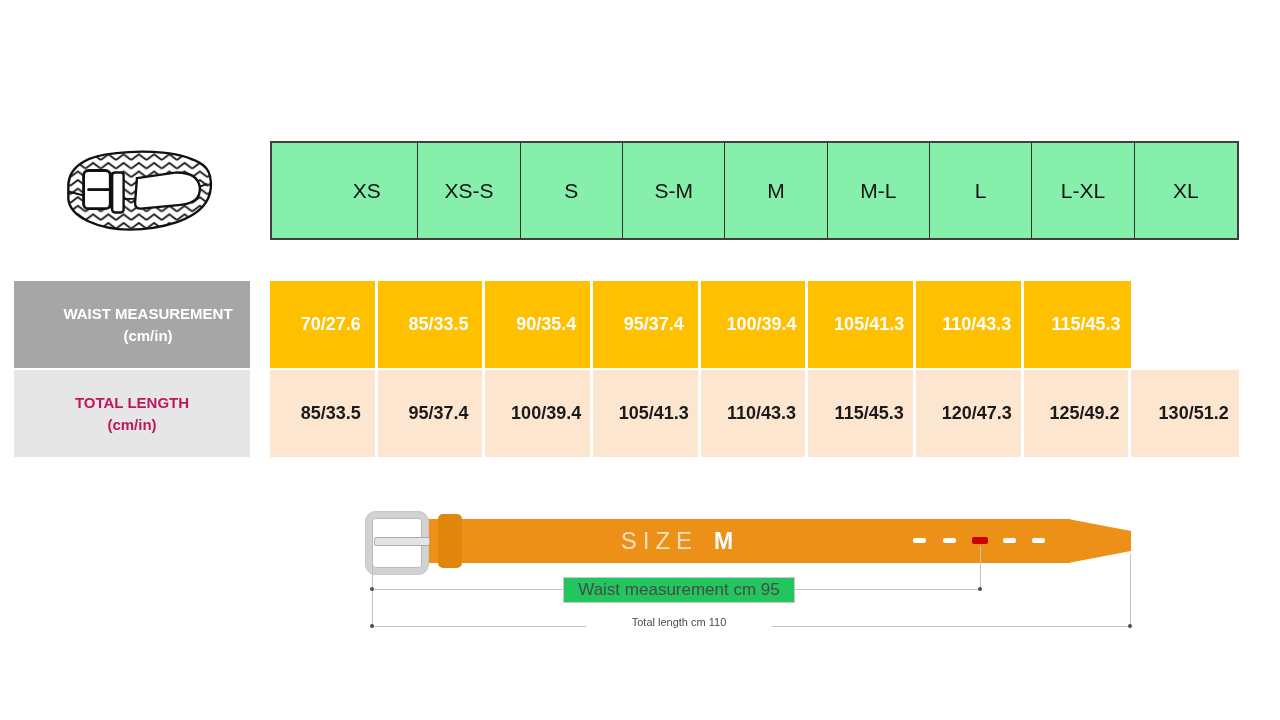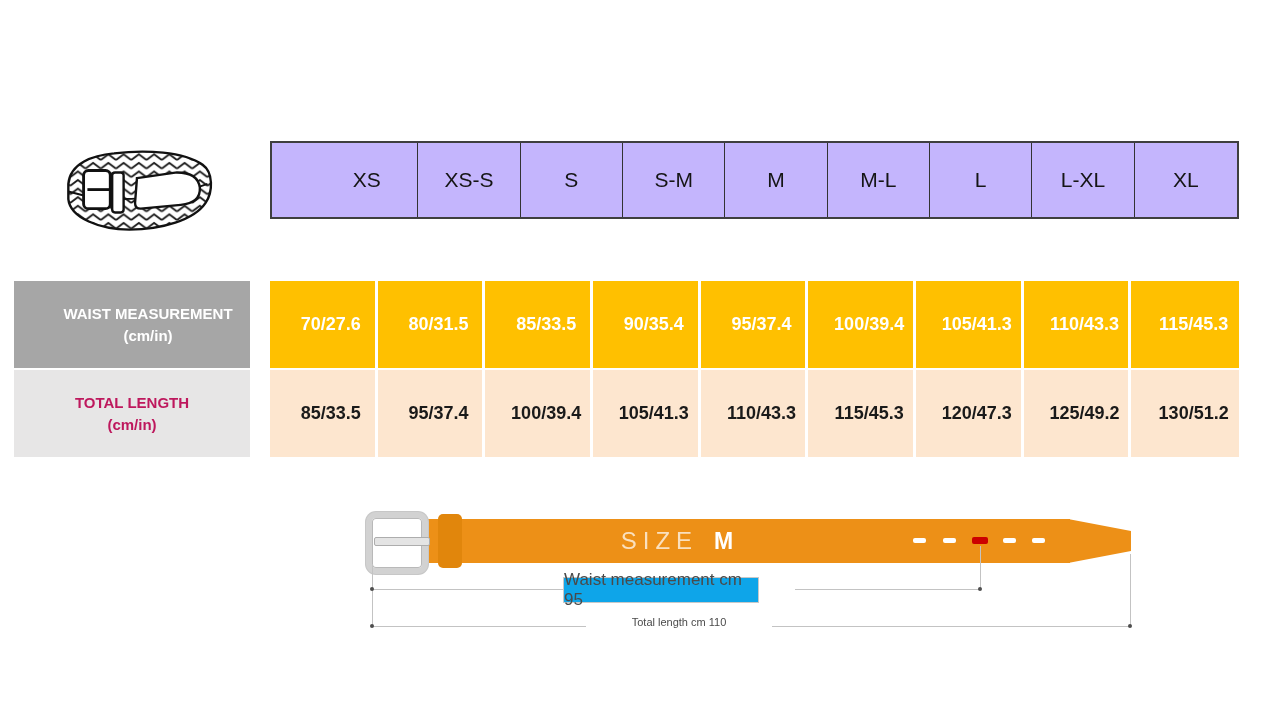--- a/index.html
+++ b/index.html
@@ -6,23 +6,23 @@
   html,body { background:#fff; }
   body { font-family:"Liberation Sans", sans-serif; }
   #stage {
     position:relative; width:1280px; height:720px; background:#fff; overflow:hidden;
   }
   
   .belt-photo { position:absolute; left:55px; top:143px; width:162px; height:97px; }
 
   
   .size-header {
-    position:absolute; left:270px; top:141px; width:969px; height:78px;
+    position:absolute; left:270px; top:141px; width:969px; height:99px;
     display:grid; grid-template-columns:repeat(9,1fr);
-    border:2px solid #3f3f3f; background:#c4b5fd;padding-left:44px;
+    border:2px solid #3f3f3f; background:#86efac;padding-left:44px;
   }
   .size-header .cell {
     display:flex; align-items:center; justify-content:center;
     font-size:21px; color:#151515; border-right:1px solid #333;
   }
   .size-header .cell:last-child { border-right:none; }
 
   
   .row-label {
     position:absolute; left:14px; width:236px; height:87px;
@@ -73,22 +73,22 @@
   .size-word { color:rgba(255,255,255,0.72); font-size:24px; letter-spacing:6px; }
   .size-value { color:#fff; font-weight:bold; font-size:23px; margin-left:16px; }
   .hole { position:absolute; top:538px; width:13px; height:5px; border-radius:2px; background:#fff; }
   .hole.red { top:537px; width:16px; height:7px; background:#CC0000; }
 
   
   .vline { position:absolute; width:1px; background:#C3C3C3; }
   .hline { position:absolute; height:1px; background:#C3C3C3; }
   .dot { position:absolute; width:4px; height:4px; border-radius:50%; background:#4d4d4d; }
   .measure-box {
-    position:absolute; left:563px; top:577px; width:196px; height:26px;
-    border:1px solid #C8C8C8; background:#0ea5e9;
+    position:absolute; left:563px; top:577px; width:232px; height:26px;
+    border:1px solid #C8C8C8; background:#22c55e;
     display:flex; align-items:center; justify-content:center;
     font-size:17px; color:#4a4a4a;
   }
   .total-text {
     position:absolute; left:588px; top:616px; width:182px; text-align:center;
     font-size:11px; color:#4a4a4a;
   }
 </style>
 </head>
 <body>
@@ -122,21 +122,20 @@
     <div class="cell">L-XL</div>
     <div class="cell">XL</div>
   </div>
 
   <div class="row-label waist">
     <span>WAIST MEASUREMENT</span>
     <span>(cm/in)</span>
   </div>
   <div class="value-row waist">
     <div class="cell">70/27.6</div>
-    <div class="cell">80/31.5</div>
     <div class="cell">85/33.5</div>
     <div class="cell">90/35.4</div>
     <div class="cell">95/37.4</div>
     <div class="cell">100/39.4</div>
     <div class="cell">105/41.3</div>
     <div class="cell">110/43.3</div>
     <div class="cell">115/45.3</div>
   </div>
 
   <div class="row-label total">

